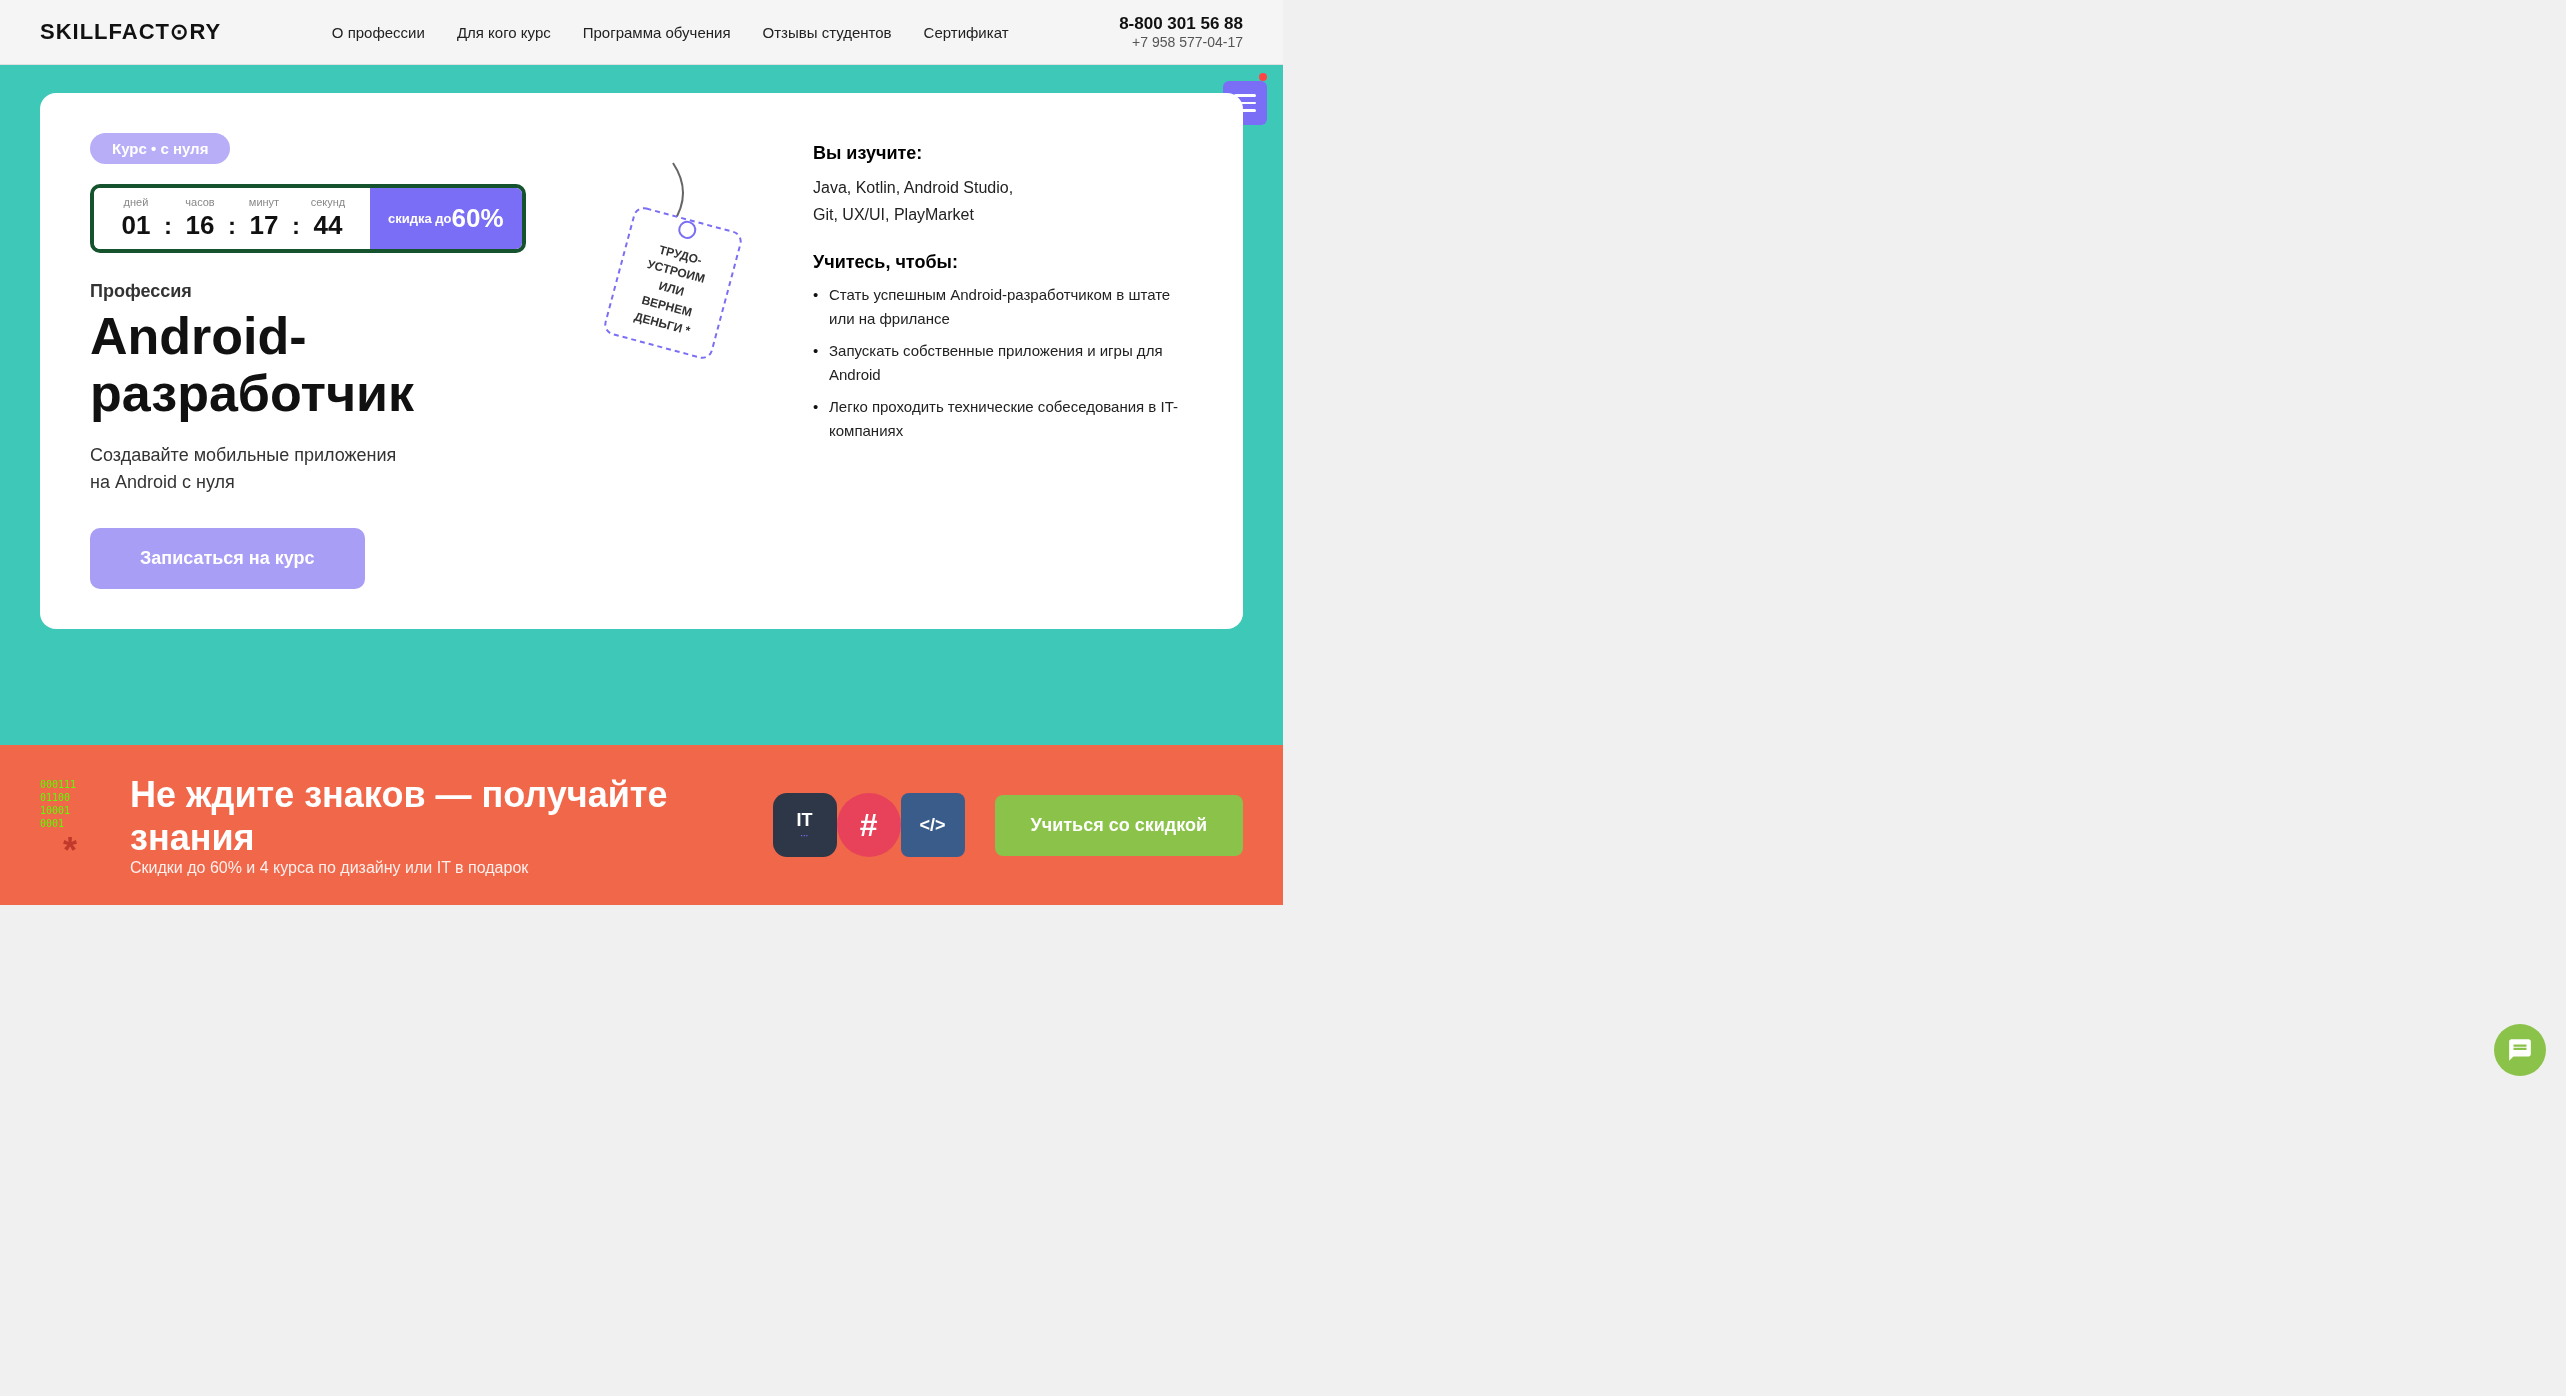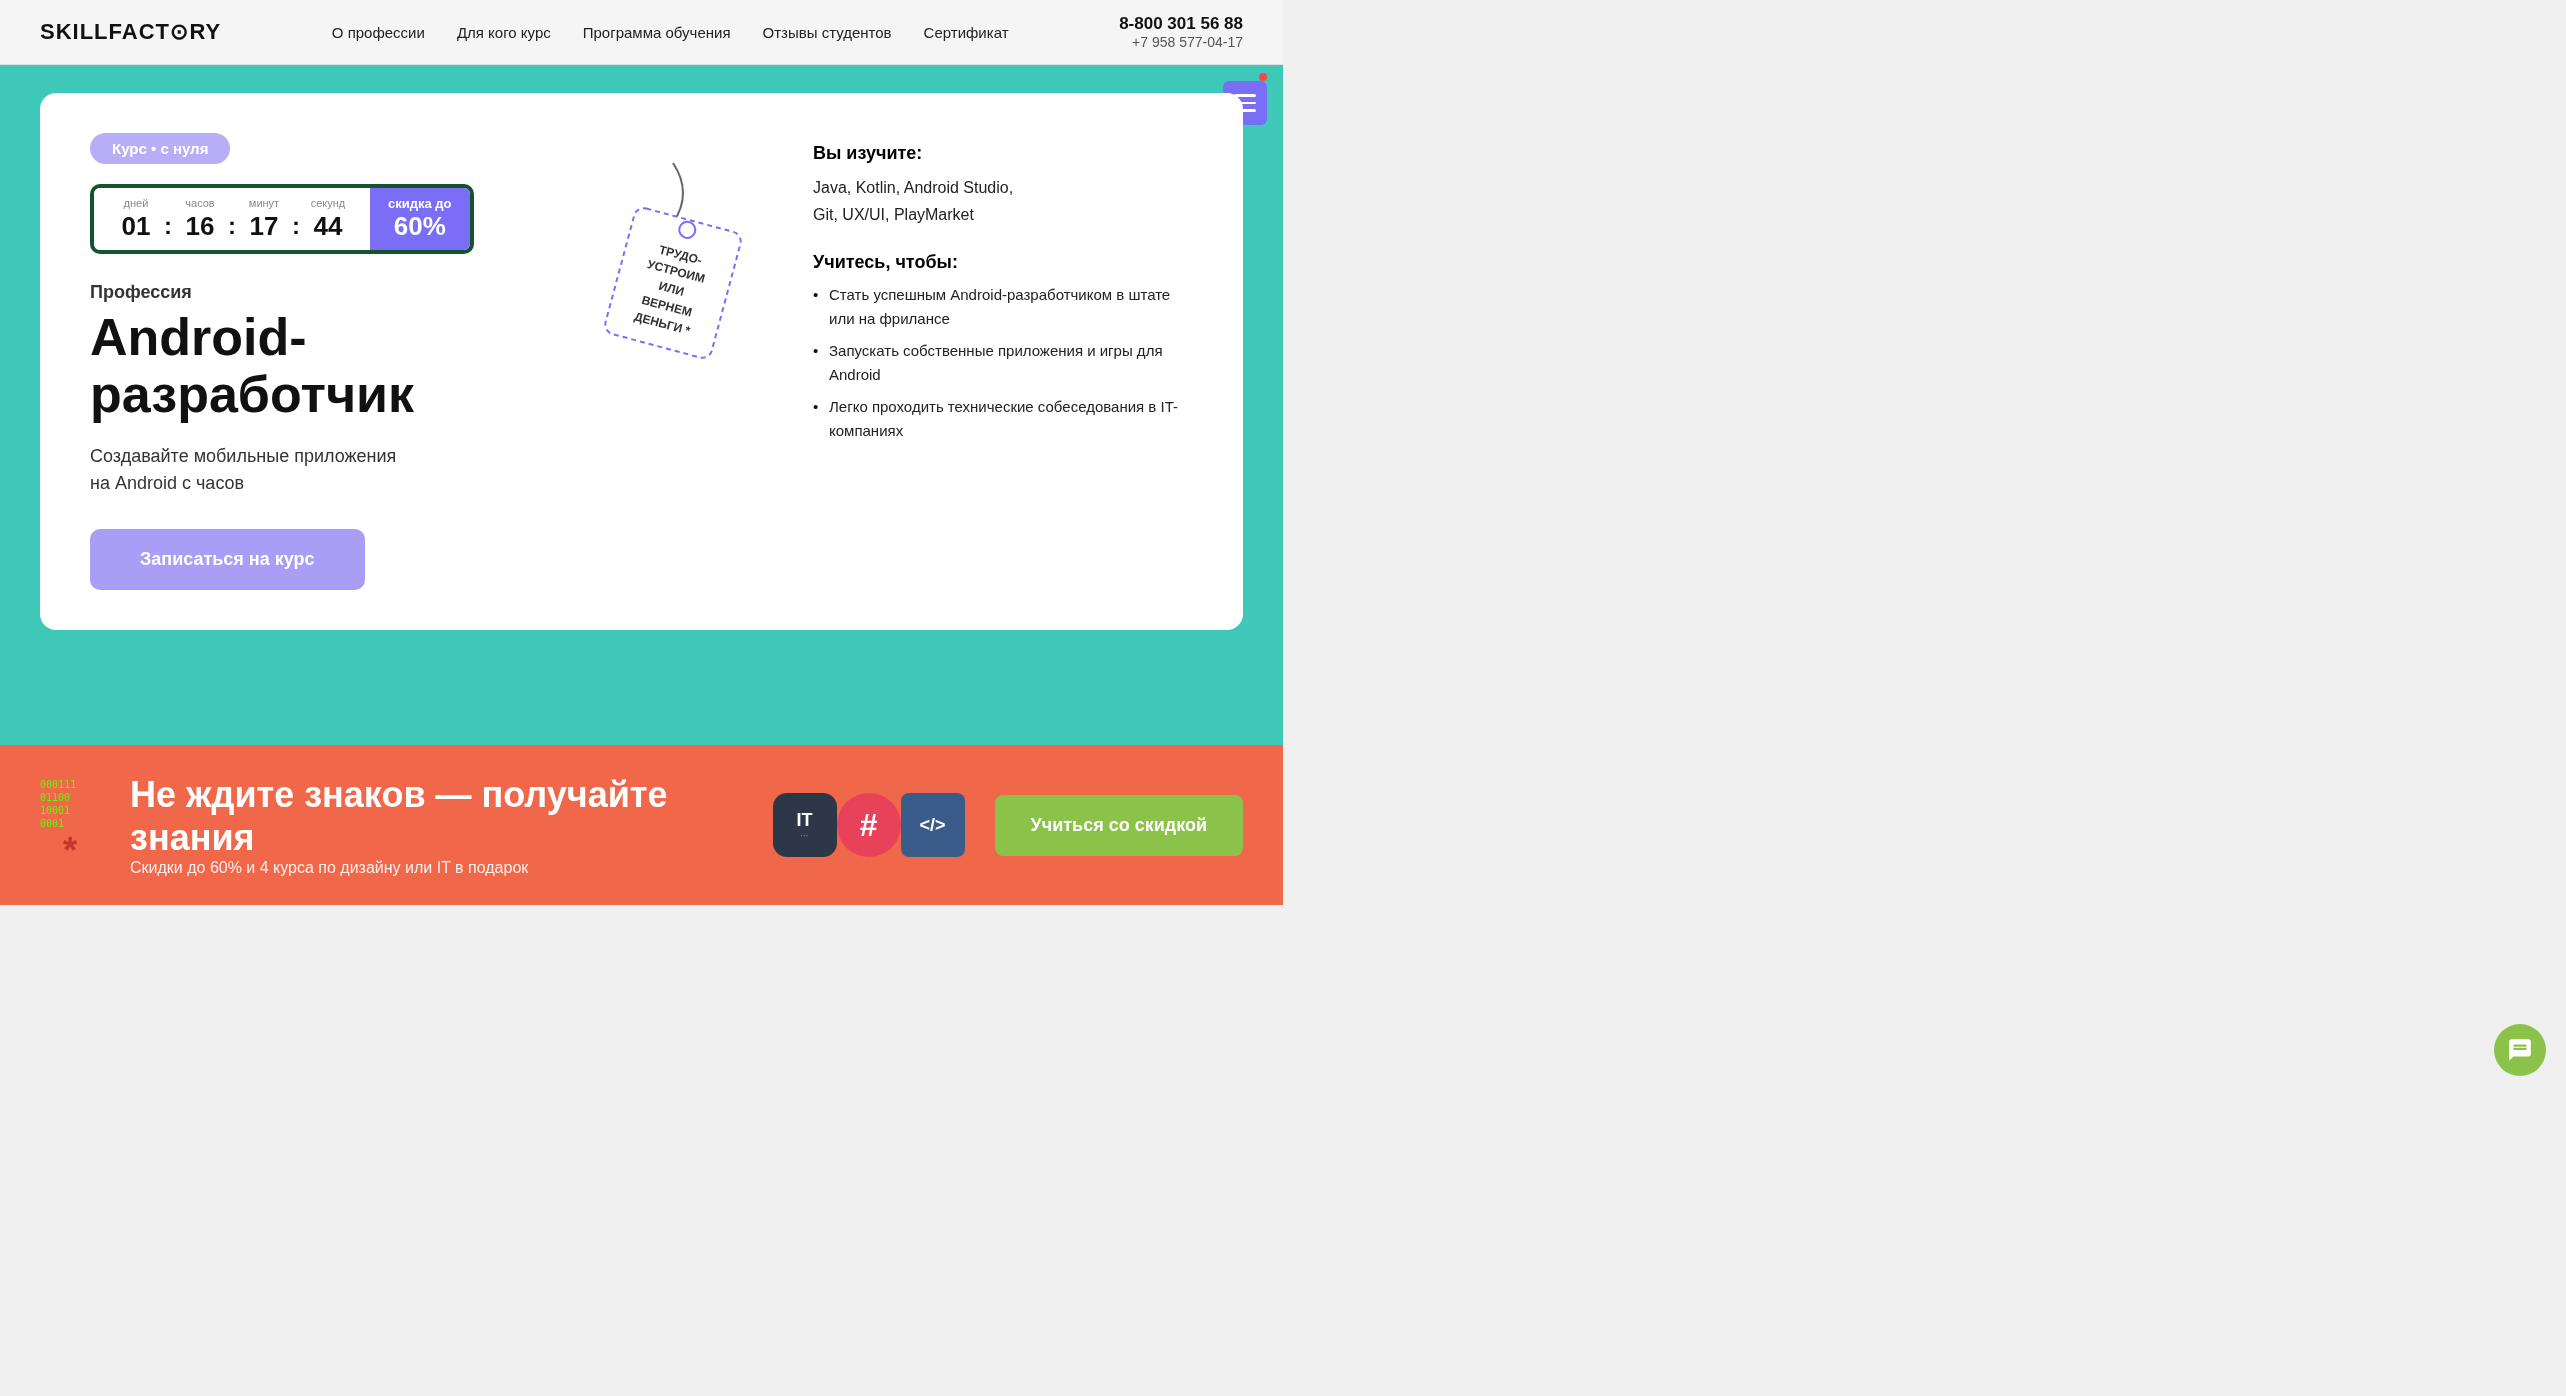--- a/index.html
+++ b/index.html
@@ -152,21 +152,20 @@
       color: #111;
       padding: 0 4px;
       align-self: center;
       margin-top: 14px;
     }
     .discount-badge {
       background: #7b6ef6;
       color: white;
       padding: 8px 18px;
       display: flex;
-      flex-direction: column;
       align-items: center;
       justify-content: center;
       font-size: 13px;
       font-weight: 600;
     }
     .discount-badge .big {
       font-size: 26px;
       font-weight: 900;
     }
 
@@ -438,21 +437,21 @@
         <div class="discount-badge">
           <span>скидка до</span>
           <span class="big">60%</span>
         </div>
       </div>
 
       <div class="profession-label">Профессия</div>
       <div class="main-title">Android-разработчик</div>
       <div class="subtitle">
         <span>Создавайте мобильные приложения</span><br>
-        <span>на Android с часов</span>
+        <span>на Android с нуля</span>
       </div>
       <button class="cta-btn">Записаться на курс</button>
     </div>
 
     <div class="center-col">
       <div class="tag-container">
         <svg width="180" height="210" viewBox="0 0 180 210" class="tag-svg">
 
           <path d="M90 10 Q110 40 90 70" stroke="#666" stroke-width="2" fill="none"></path>
 

